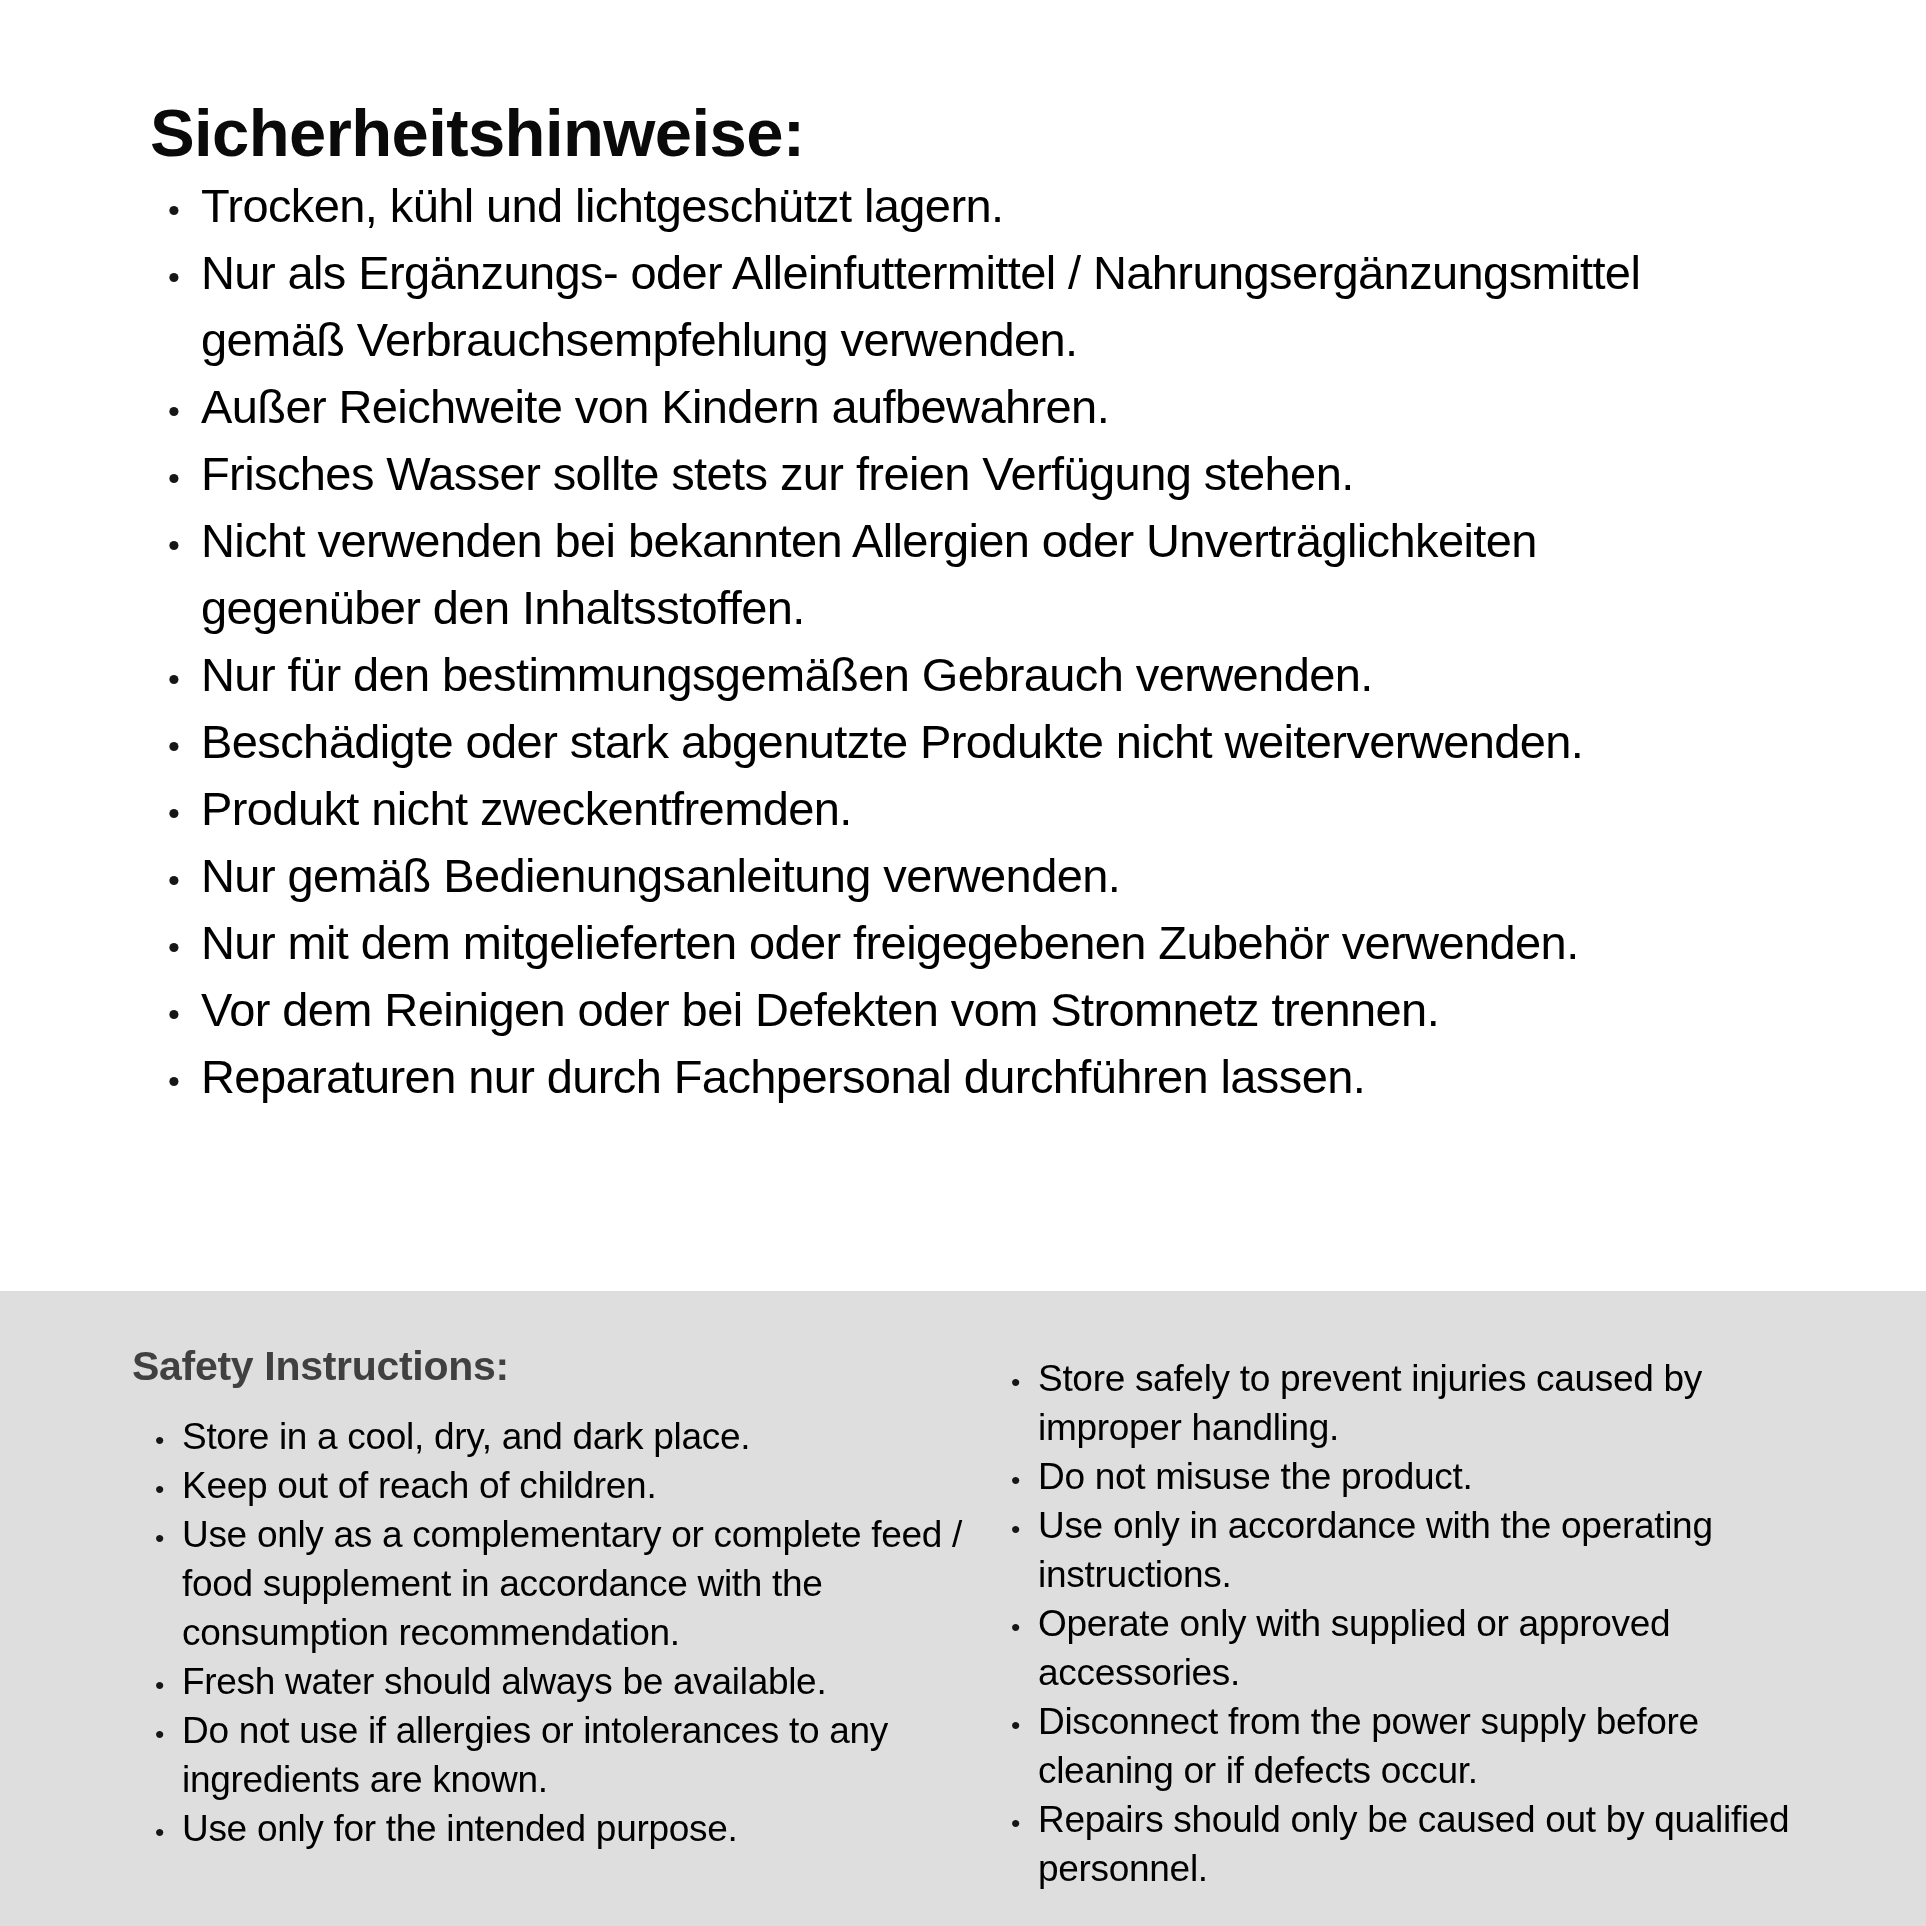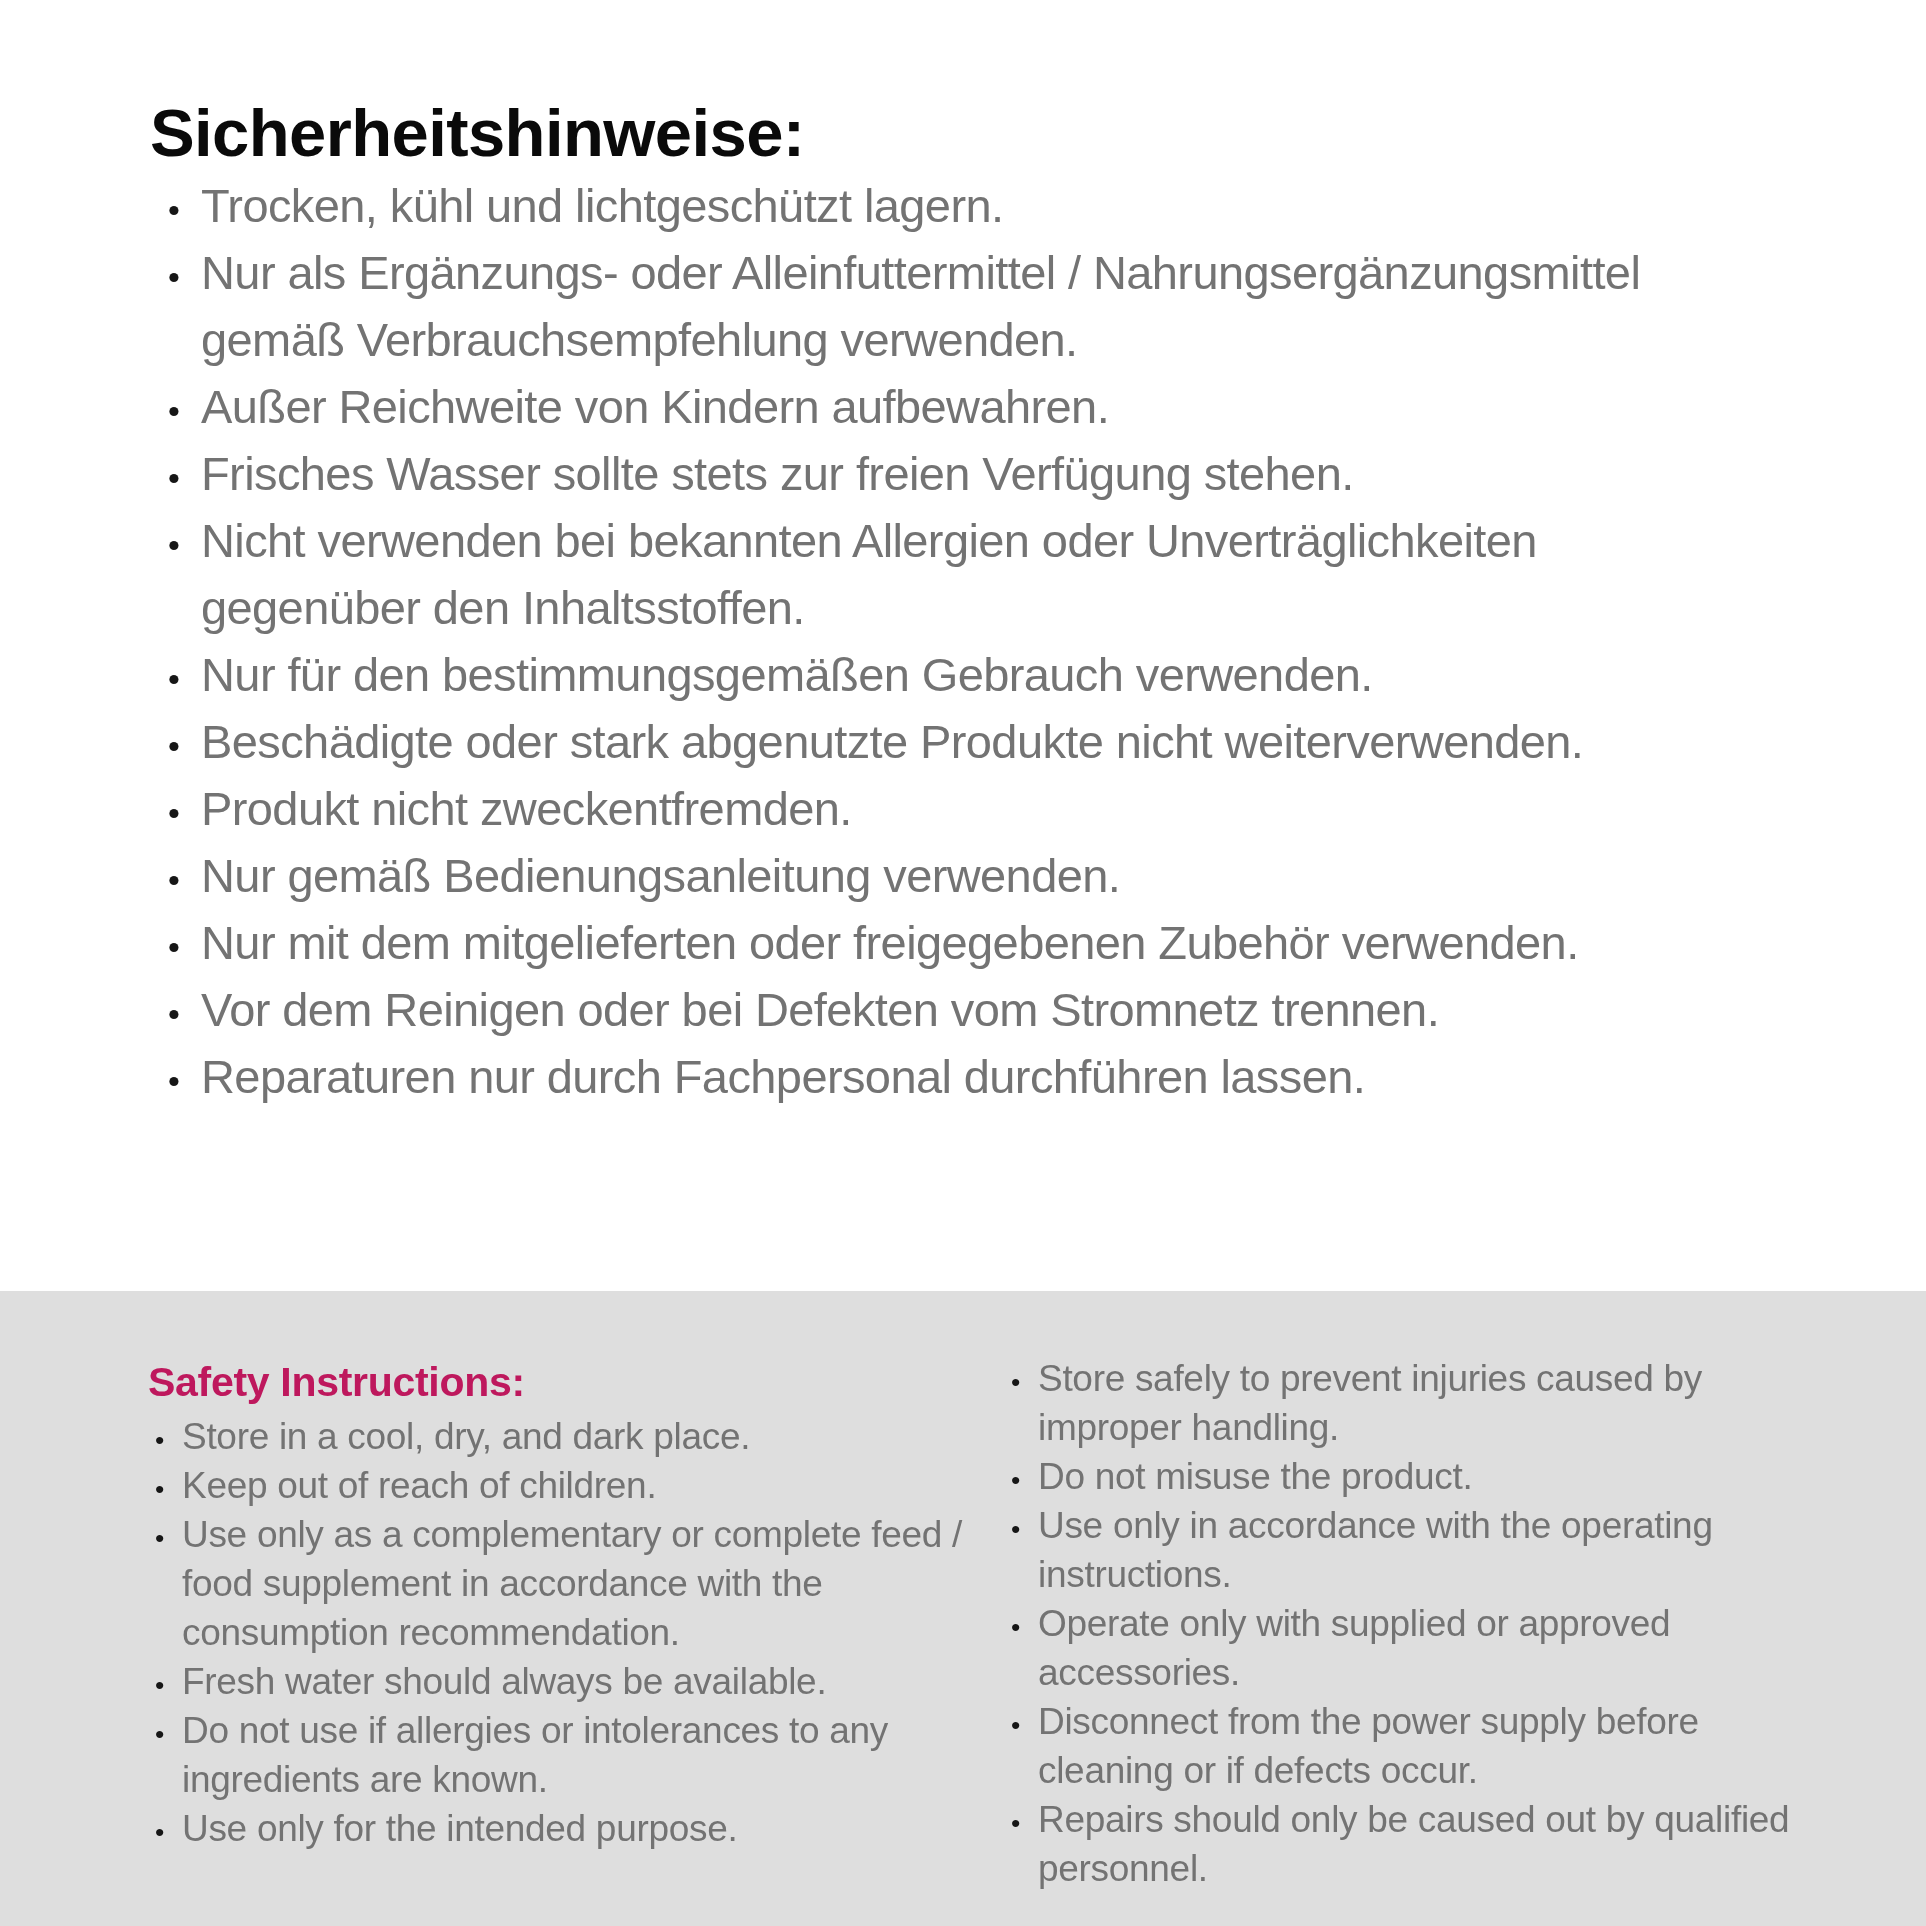--- a/index.html
+++ b/index.html
@@ -54,25 +54,25 @@
     position: absolute;
     left: 0; top: 1291px;
     width: 1926px;
     height: 636px;
     background: #dedede;
   }
   .en-heading {
     position: absolute;
     left: 132px;
     top: 50px;
-    margin: 16px;
+    margin: 0;
     font-size: 41px;
     line-height: 51px;
     font-weight: 700;
-    color: #be185d;
+    color: #404040;
     letter-spacing: -0.3px;
   }
   .en-list {
     margin: 7px;
     padding: 0;
     list-style: none;
     font-size: 37px;
     line-height: 49px;
     letter-spacing: -0.3px;
   }
@@ -86,21 +86,21 @@
     position: absolute;
     left: 1004px;
     top: 56px;
     width: 873px;
   }
 
   
   .bullet-item {
     position: relative;
     white-space: pre-line;   
-    color: #737373;
+    color: #000000;
   }
   .de-list .bullet-item { padding-left: 33px; }
   .en-list .bullet-item { padding-left: 27px; }
   .bullet-item::before {
     content: "\2022";
     position: absolute;
     left: 0;
     top: 0;
     font-size: 0.72em;
     line-height: inherit;

